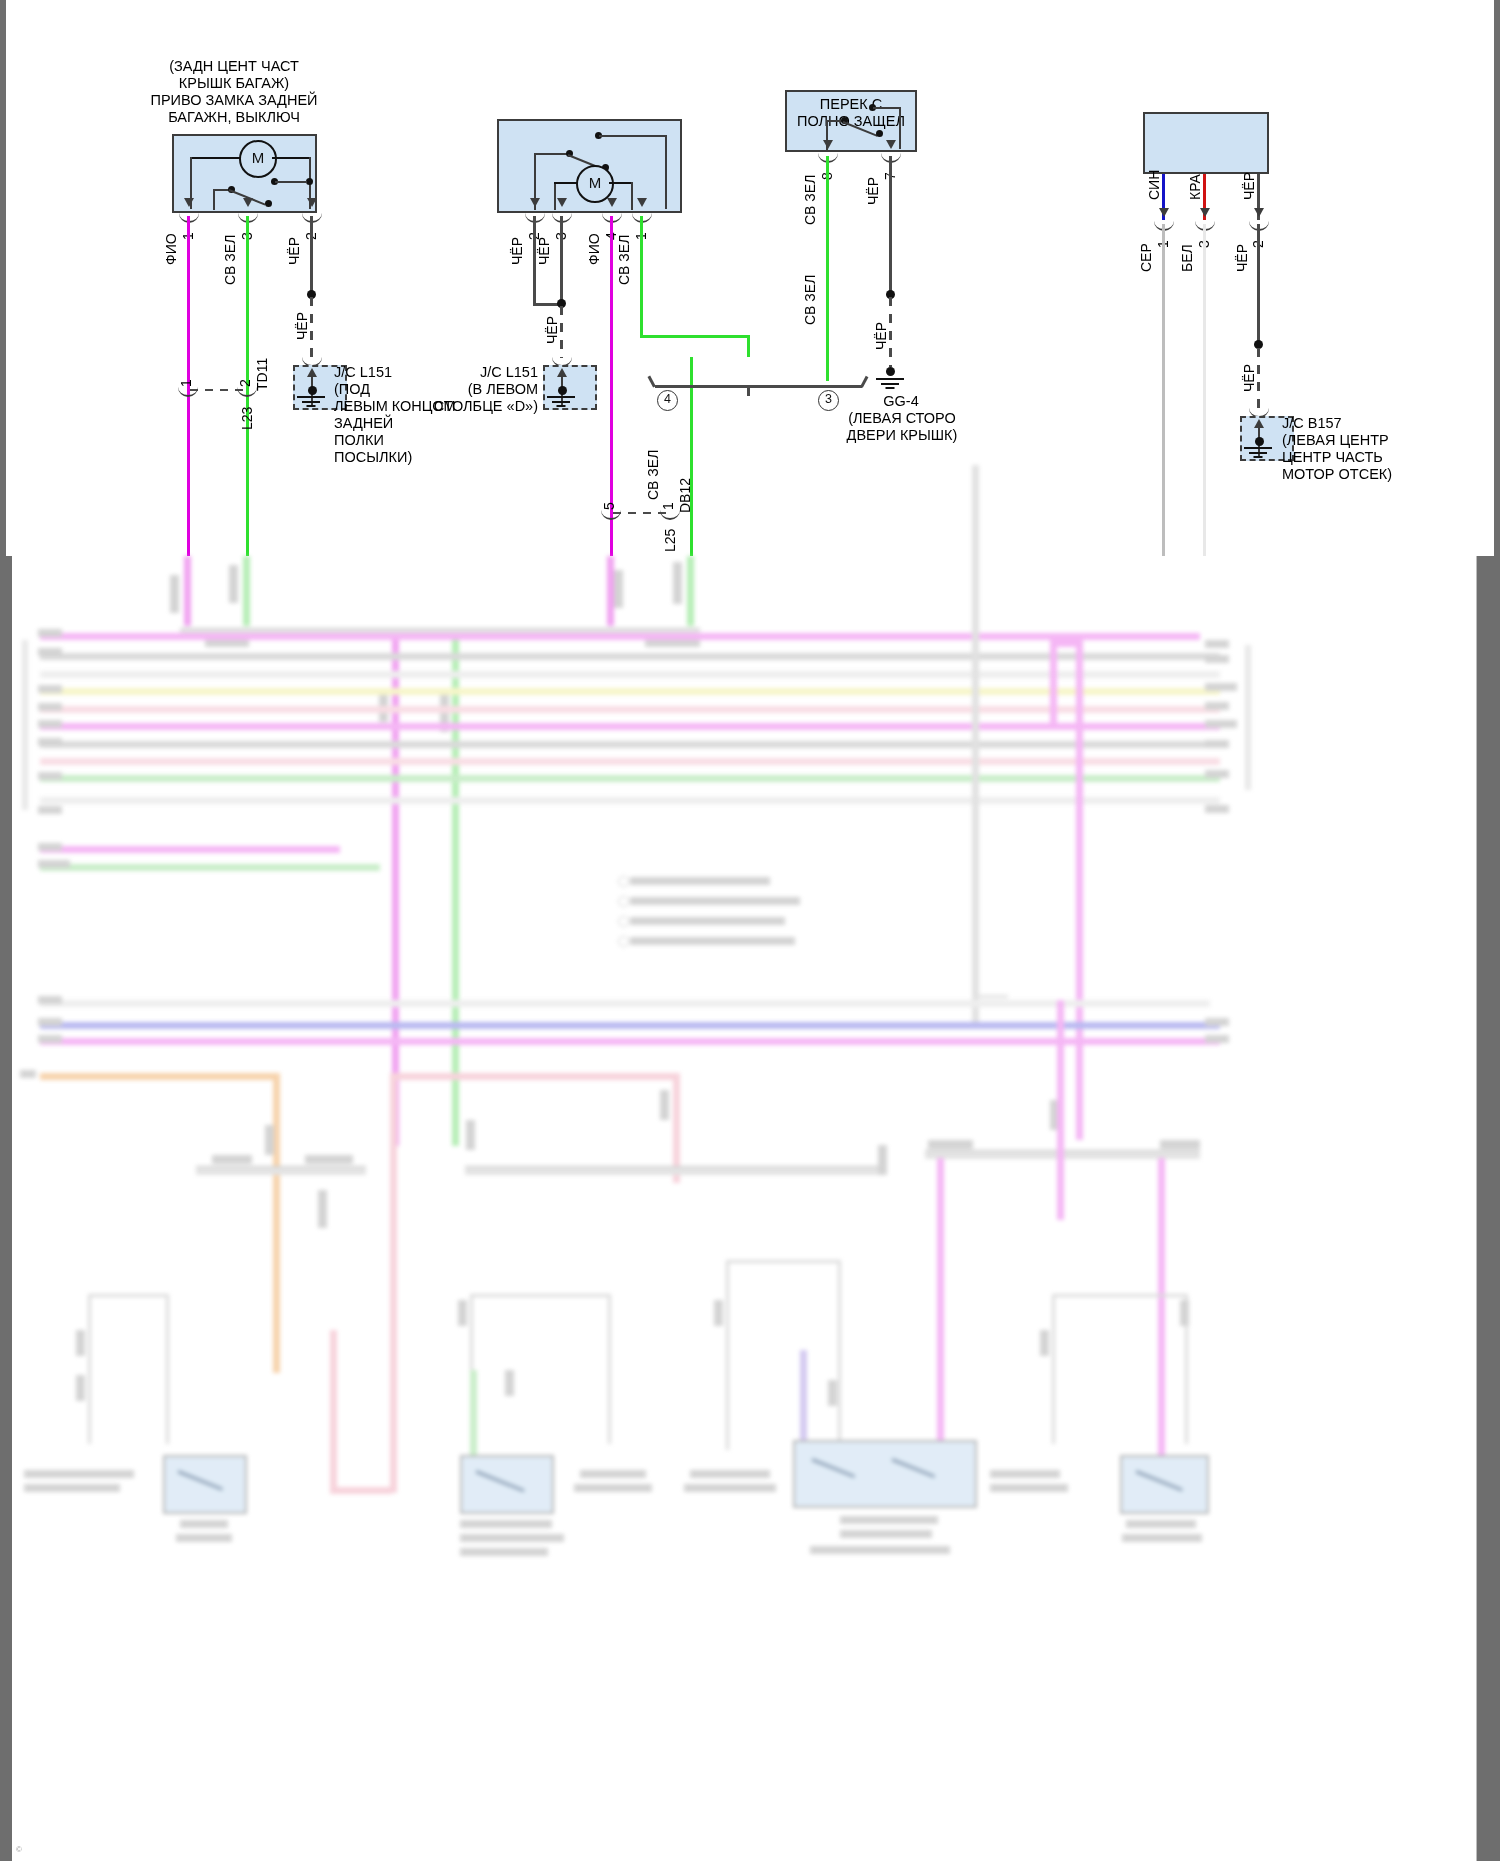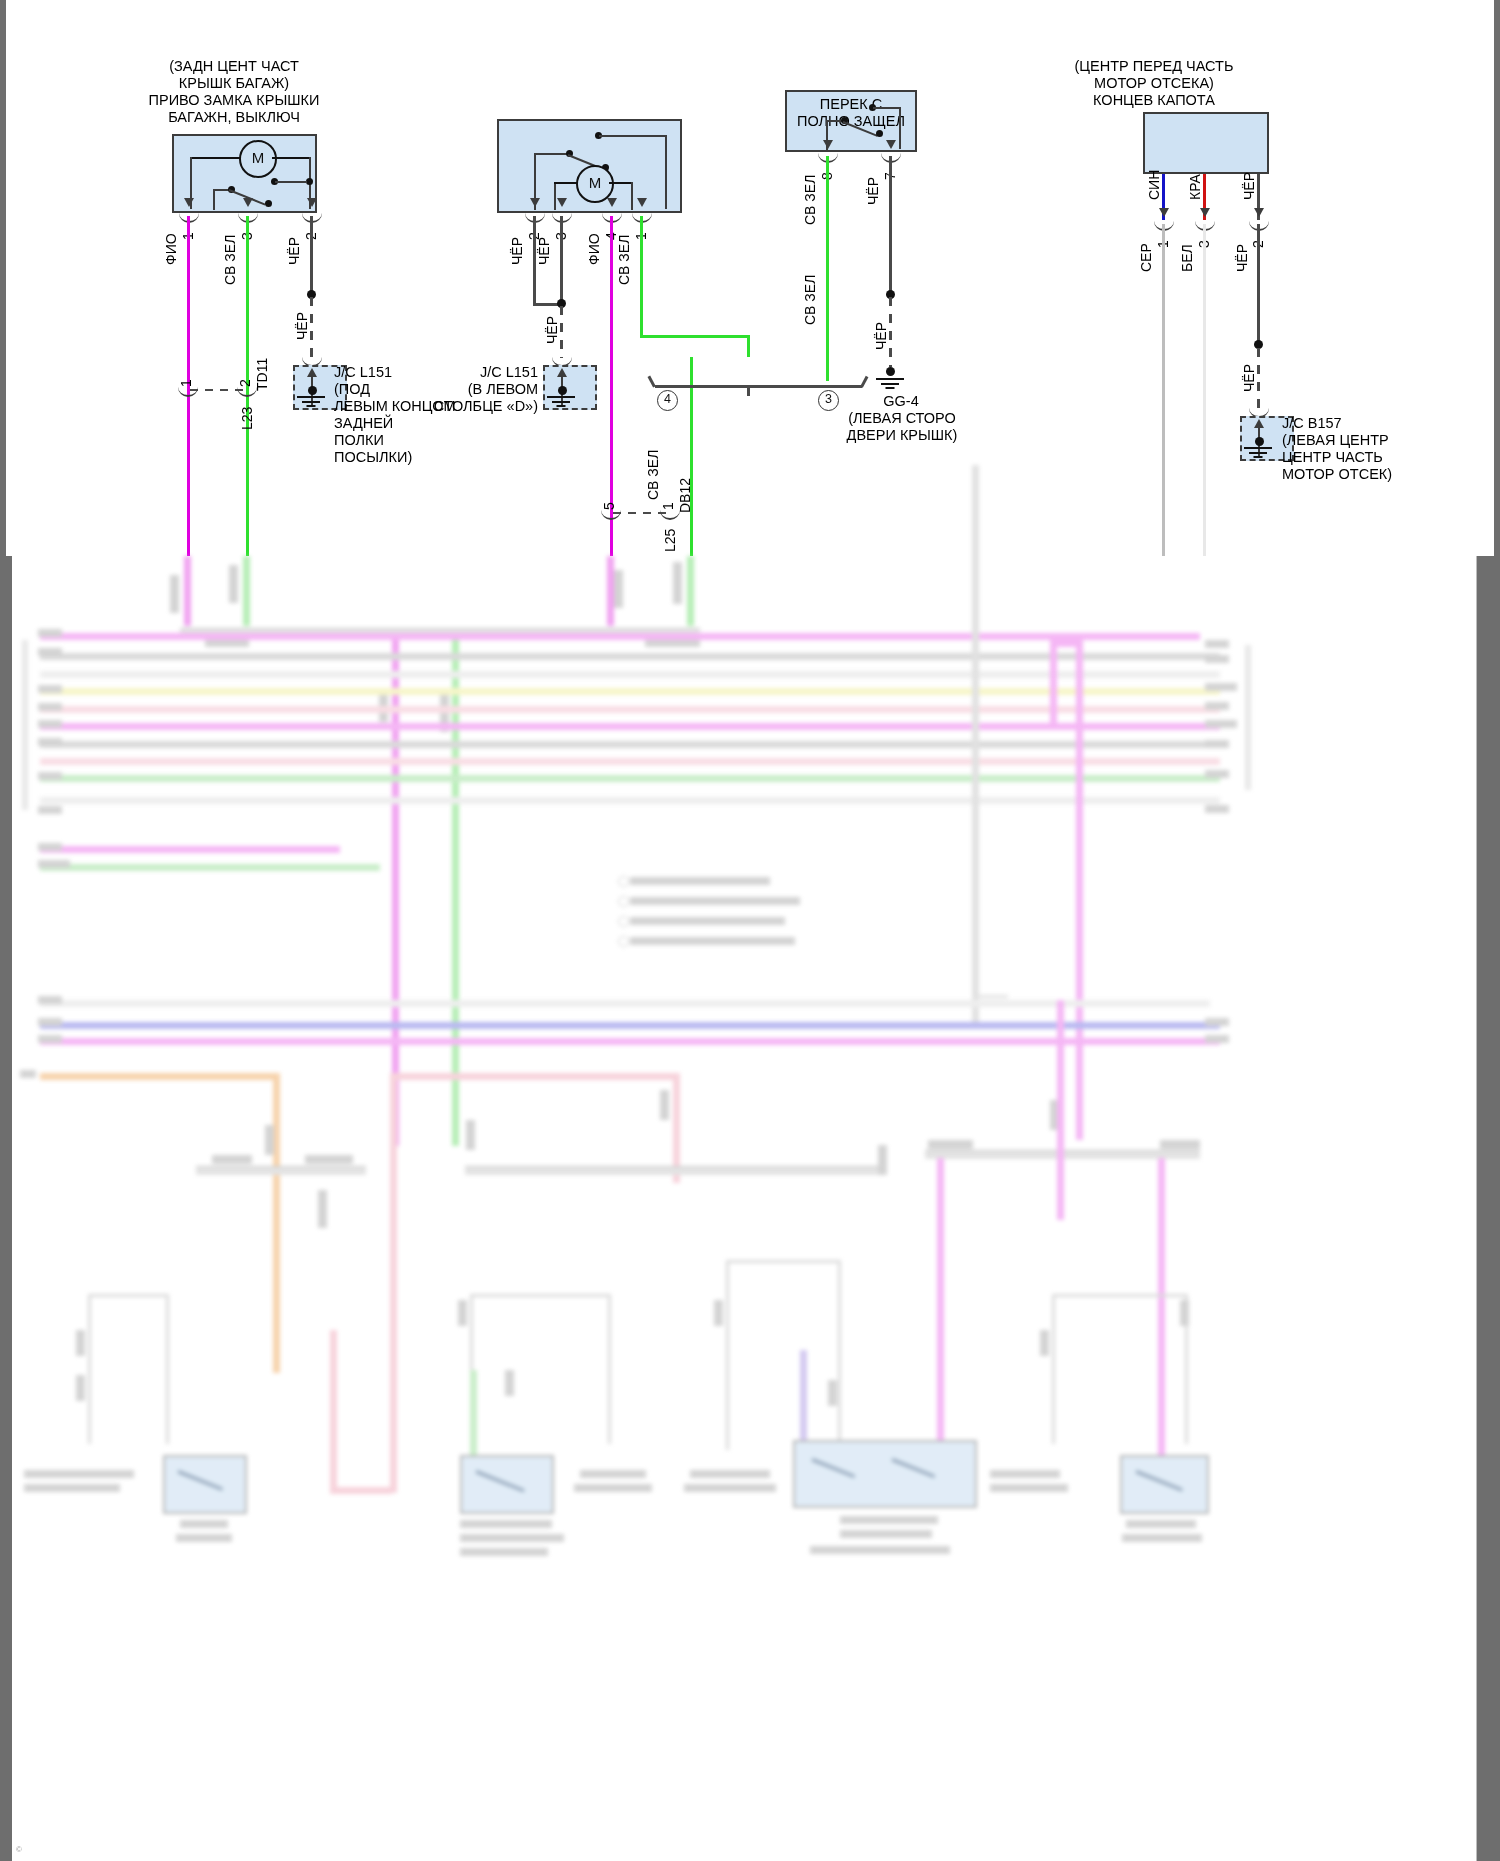--- a/index.html
+++ b/index.html
@@ -51,21 +51,21 @@
   <div class="gutter" style="left:0;width:6px;"></div>
   <div class="gutter" style="right:0;width:6px;"></div>
   <div class="sheet" style="left:6px;top:0;width:1488px;height:556px;"></div>
   <div class="gutter" style="left:0;top:556px;width:12px;height:1305px;"></div>
   <div class="gutter" style="right:0;top:556px;width:24px;height:1305px;"></div>
   <div class="sheet" style="left:12px;top:556px;width:1464px;height:1305px;"></div>
   <div class="thin" style="left:1476px;top:556px;width:1px;height:1305px;background:#bdbdbd;"></div>
 
   <div class="ttl" style="left:118px;top:58px;width:232px;">(ЗАДН ЦЕНТ ЧАСТ
 КРЫШК БАГАЖ)
-ПРИВО ЗАМКА КРЫШКИ
+ПРИВО ЗАМКА ЗАДНЕЙ
 БАГАЖН, ВЫКЛЮЧ</div>
   <div class="box" style="left:172px;top:134px;width:145px;height:79px;"></div>
 
   <div class="mlead" style="left:190px;top:157px;width:50px;"></div>
   <div class="motor" style="left:239px;top:140px;">M</div>
   <div class="mlead" style="left:272px;top:157px;width:39px;"></div>
   <div class="thin" style="left:190px;top:157px;width:2px;height:52px;"></div>
   <div class="thin" style="left:309px;top:157px;width:2px;height:52px;"></div>
   <div class="dot-sm" style="left:271px;top:178px;"></div>
   <div class="dot-sm" style="left:306px;top:178px;"></div>
@@ -230,23 +230,20 @@
   <div class="lbl" style="left:818px;top:410px;width:168px;text-align:center;">(ЛЕВАЯ СТОРО
 ДВЕРИ КРЫШК)</div>
 
   <div class="thin" style="left:655px;top:385px;width:207px;height:2.5px;background:#4a4a4a;"></div>
   <div class="thin" style="left:653px;top:375px;width:2.5px;height:12px;background:#4a4a4a;transform-origin:bottom;transform:rotate(-28deg);"></div>
   <div class="thin" style="left:860px;top:375px;width:2.5px;height:12px;background:#4a4a4a;transform-origin:bottom;transform:rotate(28deg);"></div>
   <div class="thin" style="left:747px;top:385px;width:2.5px;height:11px;background:#4a4a4a;"></div>
   <div class="circnum" style="left:657px;top:390px;">4</div>
   <div class="circnum" style="left:818px;top:390px;">3</div>
 
-  <div class="ttl" style="left:1024px;top:58px;width:260px;">(ЦЕНТР ПЕРЕД ЧАСТЬ
-МОТОР ОТСЕКА)
-КОНЦЕВ КАПОТА</div>
   <div class="box" style="left:1143px;top:112px;width:126px;height:62px;"></div>
 
   <div class="vline" style="left:1162px;top:174px;height:46px;background:#1414c8;"></div>
   <div class="vtext" style="left:1146px;top:200px;">СИН</div>
   <div class="arrowdown" style="left:1159px;top:208px;"></div>
   <div class="conn" style="left:1154px;top:218px;"></div>
   <div class="vtext" style="left:1155px;top:248px;">1</div>
   <div class="vtext" style="left:1138px;top:272px;">СЕР</div>
   <div class="vline" style="left:1162px;top:224px;height:332px;background:#bdbdbd;"></div>
 

